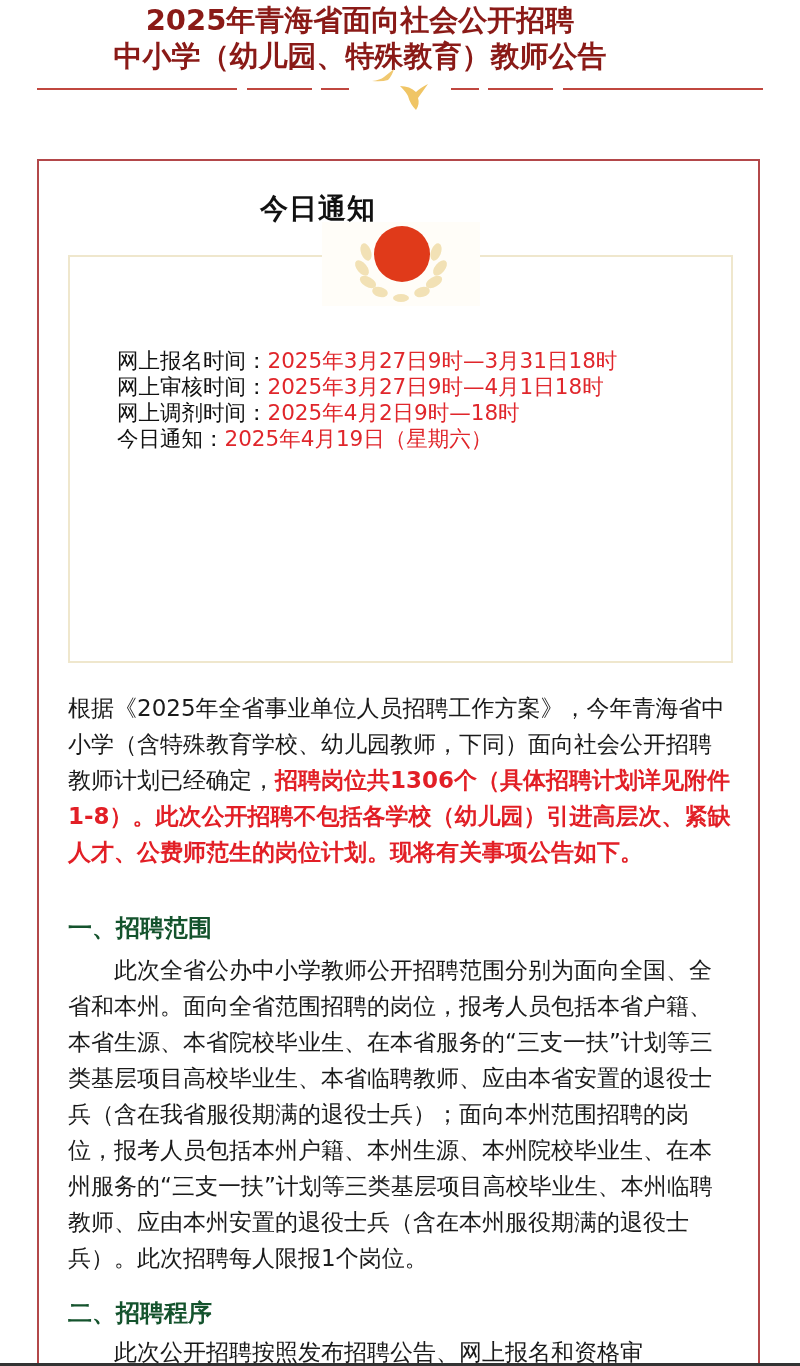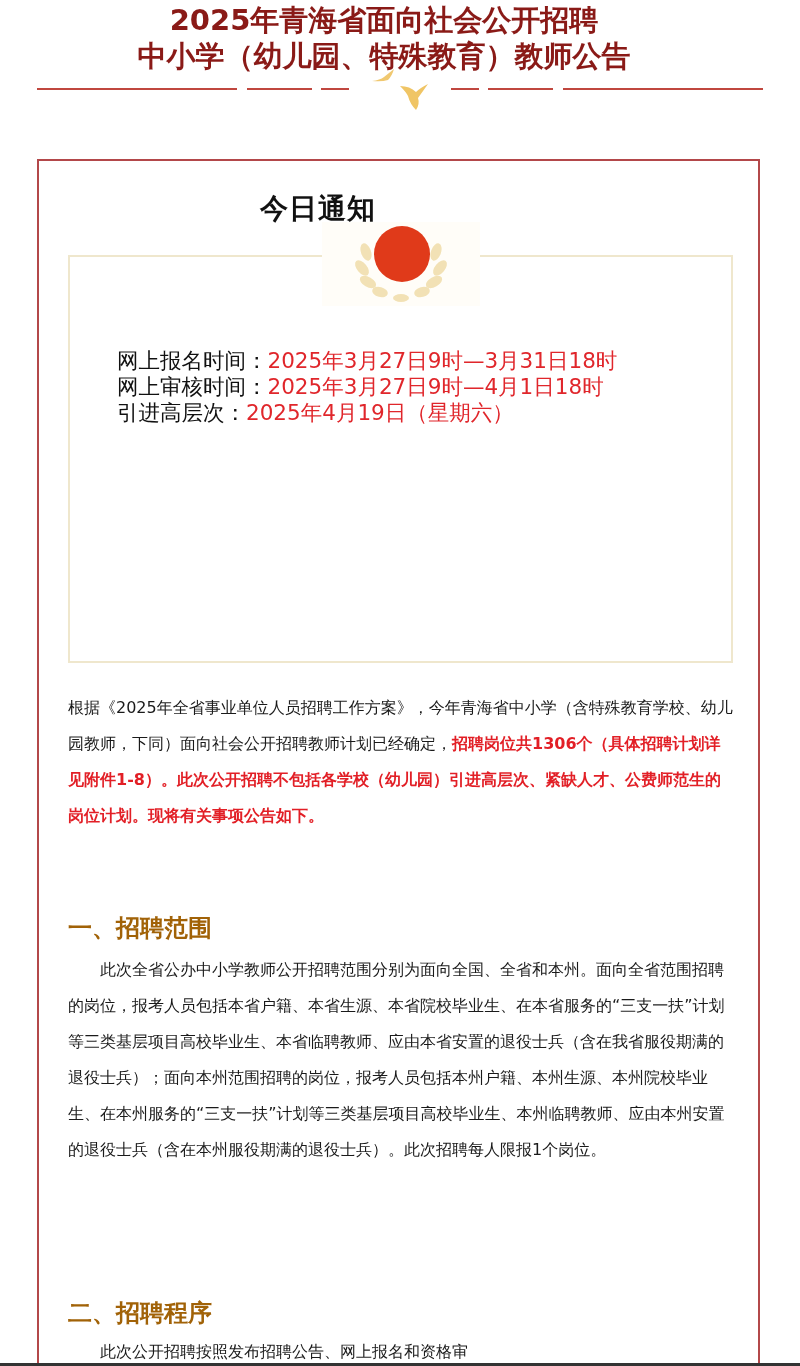--- a/index.html
+++ b/index.html
@@ -5,21 +5,20 @@
   html, body { margin:0; padding:0; }
   body {
     width:800px; height:1366px; overflow:hidden; position:relative;
     background:#ffffff;
     font-family: "DejaVu Sans", "Liberation Sans", sans-serif;
   }
   .title {
     position:absolute; left:0; width:720px; text-align:center;
     color:#8a1a17; font-weight:bold; font-size:29px; line-height:32px;
     letter-spacing:0px;
-    margin-left:24px;
   }
   .title.l1 { top:4px; }
   .title.l2 { top:40px; }
   .hline { position:absolute; top:88px; height:2px; background:#c0473f; }
   .bird { position:absolute; }
   .frame {
     position:absolute; left:37px; top:159px; width:723px; height:1230px;
     border:2px solid #b3484a; border-bottom:none; box-sizing:border-box;
   }
   .notice-title {
@@ -33,27 +32,27 @@
   .emblem {
     position:absolute; left:322px; top:222px; width:158px; height:84px;
     background:#fffdf8;
   }
   .schedule { position:absolute; left:117px; top:318px; width:600px;margin-top:30px; }
   .sched-row {
     font-size:21.5px; line-height:26px; color:#111; word-break:break-all;
   }
   .sched-row .val { color:#e0262b; }
   .para {
-    position:absolute; left:68px; width:665px; font-size:16px; line-height:36px;
+    position:absolute; left:68px; width:665px; font-size:23px; line-height:36px;
     color:#1a1a1a; word-break:break-all;
     font-family: "DejaVu Sans", sans-serif;
   }
   .red { color:#e21f26; font-weight:bold; }
   .section-h {
-    position:absolute; left:68px; font-size:24px; font-weight:bold; color:#a16207;
+    position:absolute; left:68px; font-size:24px; font-weight:bold; color:#14532d;
   }
   .indent { text-indent:2em; }
   .bottom-line { position:absolute; left:0; top:1363px; width:800px; height:3px; background:#333; }
 </style>
 </head>
 <body>
 
 <div class="title l1">2025年青海省面向社会公开招聘</div>
 <div class="title l2">中小学（幼儿园、特殊教育）教师公告</div>
 
@@ -89,21 +88,22 @@
       <ellipse cx="100" cy="70" rx="5" ry="8" transform="rotate(75 100 70)"></ellipse>
       <ellipse cx="79" cy="76" rx="8" ry="4"></ellipse>
     </g>
     <circle cx="80" cy="32" r="28" fill="#e03a1a"></circle>
   </svg>
 </div>
 
 <div class="schedule">
   <div class="sched-row"><span>网上报名时间：</span><span class="val">2025年3月27日9时—3月31日18时</span></div>
   <div class="sched-row"><span>网上审核时间：</span><span class="val">2025年3月27日9时—4月1日18时</span></div>
-  <div class="sched-row"><span>引进高层次：</span><span class="val">2025年4月19日（星期六）</span></div>
+  <div class="sched-row"><span>网上调剂时间：</span><span class="val">2025年4月2日9时—18时</span></div>
+  <div class="sched-row"><span>今日通知：</span><span class="val">2025年4月19日（星期六）</span></div>
 </div>
 
 <div class="para" style="top:690px;"><span>根据《2025年全省事业单位人员招聘工作方案》，今年青海省中小学（含特殊教育学校、幼儿园教师，下同）面向社会公开招聘教师计划已经确定，</span><span class="red">招聘岗位共1306个（具体招聘计划详见附件1-8）。此次公开招聘不包括各学校（幼儿园）引进高层次、紧缺人才、公费师范生的岗位计划。现将有关事项公告如下。</span></div>
 
 <div class="section-h" style="top:912px;">一、招聘范围</div>
 <div class="para indent" style="top:952px;">此次全省公办中小学教师公开招聘范围分别为面向全国、全省和本州。面向全省范围招聘的岗位，报考人员包括本省户籍、本省生源、本省院校毕业生、在本省服务的“三支一扶”计划等三类基层项目高校毕业生、本省临聘教师、应由本省安置的退役士兵（含在我省服役期满的退役士兵）；面向本州范围招聘的岗位，报考人员包括本州户籍、本州生源、本州院校毕业生、在本州服务的“三支一扶”计划等三类基层项目高校毕业生、本州临聘教师、应由本州安置的退役士兵（含在本州服役期满的退役士兵）。此次招聘每人限报1个岗位。</div>
 
 <div class="section-h" style="top:1297px;">二、招聘程序</div>
 <div class="para indent" style="top:1334px;">此次公开招聘按照发布招聘公告、网上报名和资格审</div>
 

